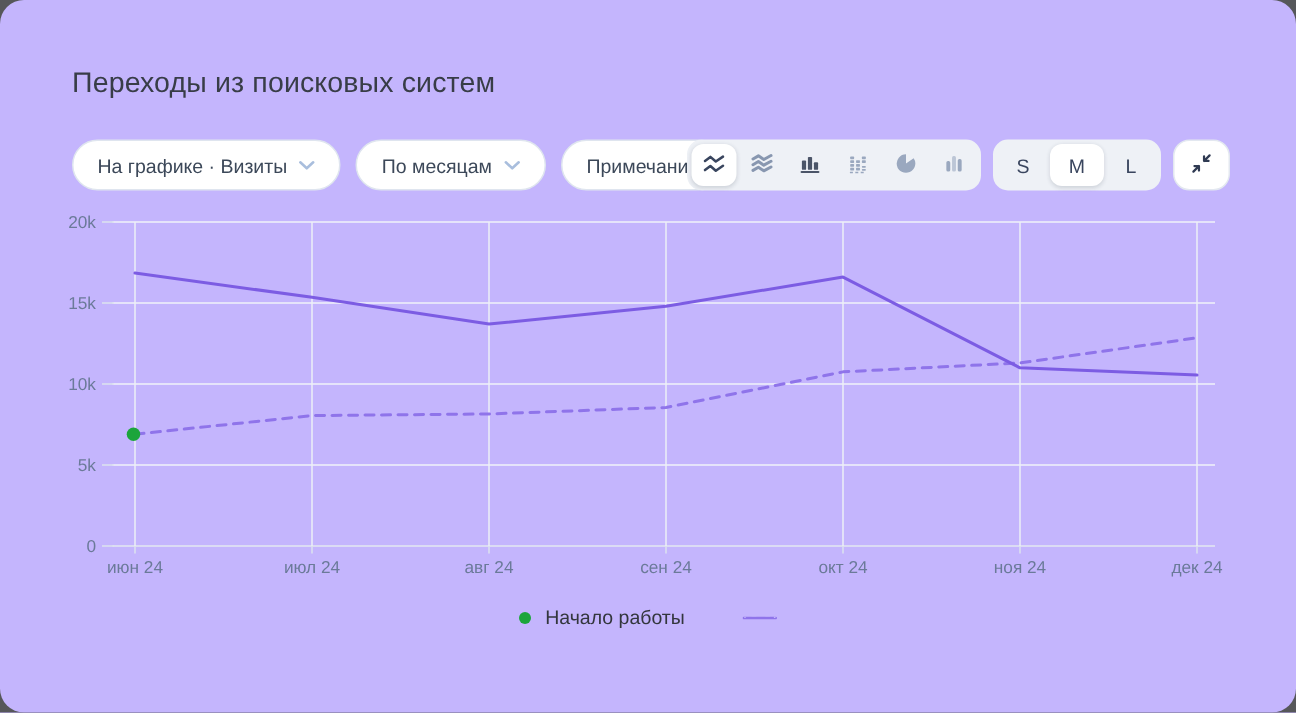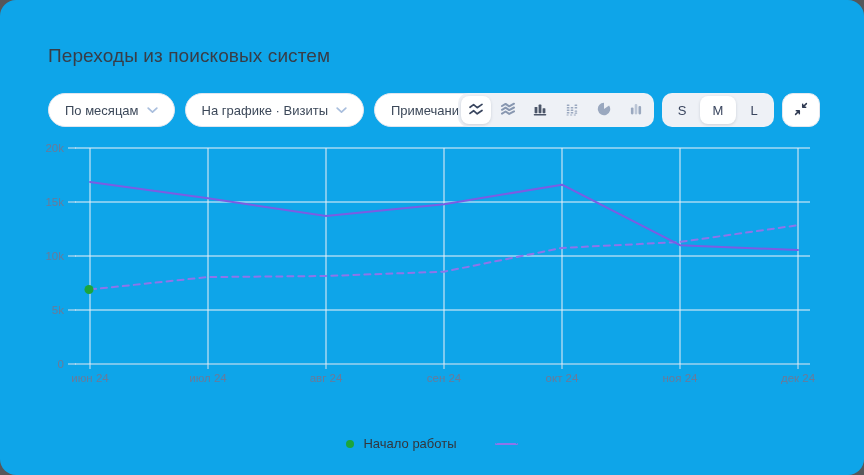--- a/index.html
+++ b/index.html
@@ -5,21 +5,21 @@
   * { margin:0; padding:0; box-sizing:border-box; }
   html,body { width:864px; height:475px; }
   body {
     background:#56575a;
     font-family:"Liberation Sans", sans-serif;
     position:relative;
     overflow:hidden;
   }
   .card {
     position:absolute; inset:0;
-    background:#0ea5e9;
+    background:#c4b5fd;
     border-radius:16px;
     overflow:hidden;
   }
   .title {
     position:absolute; left:48px; top:45px;
     font-size:19px; font-weight:500; color:#383d47;
     letter-spacing:.1px;
   }
   
   .controls { position:absolute; left:48px; top:93px; right:44px; height:34px; }
@@ -57,46 +57,46 @@
     width:38px; height:34px; background:#fff; border:1px solid #e3e8f0;
     border-radius:11px; display:flex; align-items:center; justify-content:center;
     cursor:pointer;
   }
   
   .chart-wrap { position:absolute; left:0; top:138px; width:864px; height:262px; }
   svg text { font-family:"Liberation Sans", sans-serif; }
   
   .legend {
     position:absolute; left:0; right:0; top:404px;
-    display:flex; justify-content:center; align-items:center; gap:38px;margin-top:32px;
+    display:flex; justify-content:center; align-items:center; gap:38px;
   }
   .legend-item { display:flex; align-items:center; gap:9px; font-size:13px; color:#33363d; }
   .dot-swatch { width:8px; height:8px; border-radius:50%; }
   .line-swatch { width:23px; height:0; border-top-width:2px; border-top-style:solid; border-radius:2px; }
   .line-swatch.dashed { border-top-style:dashed; }
 </style>
 </head>
 <body>
 
 <div class="card">
 
   <div class="title">Переходы из поисковых систем</div>
 
   <div class="controls">
     <div class="left-buttons">
       <button class="pill-btn">
-        <span>По месяцам</span>
+        <span>На графике · Визиты</span>
         <span class="chev">
           <svg width="11" height="7" viewBox="0 0 11 7">
               <polyline points="1.2,1.2 5.5,5.2 9.8,1.2" fill="none" stroke="#a9bedd" stroke-width="1.7" stroke-linecap="round" stroke-linejoin="round"></polyline>
             </svg>
         </span>
       </button>
       <button class="pill-btn">
-        <span>На графике · Визиты</span>
+        <span>По месяцам</span>
         <span class="chev">
           <svg width="11" height="7" viewBox="0 0 11 7">
               <polyline points="1.2,1.2 5.5,5.2 9.8,1.2" fill="none" stroke="#a9bedd" stroke-width="1.7" stroke-linecap="round" stroke-linejoin="round"></polyline>
             </svg>
         </span>
       </button>
       <button class="pill-btn">
         <span>Примечания</span>
       </button>
     </div>

